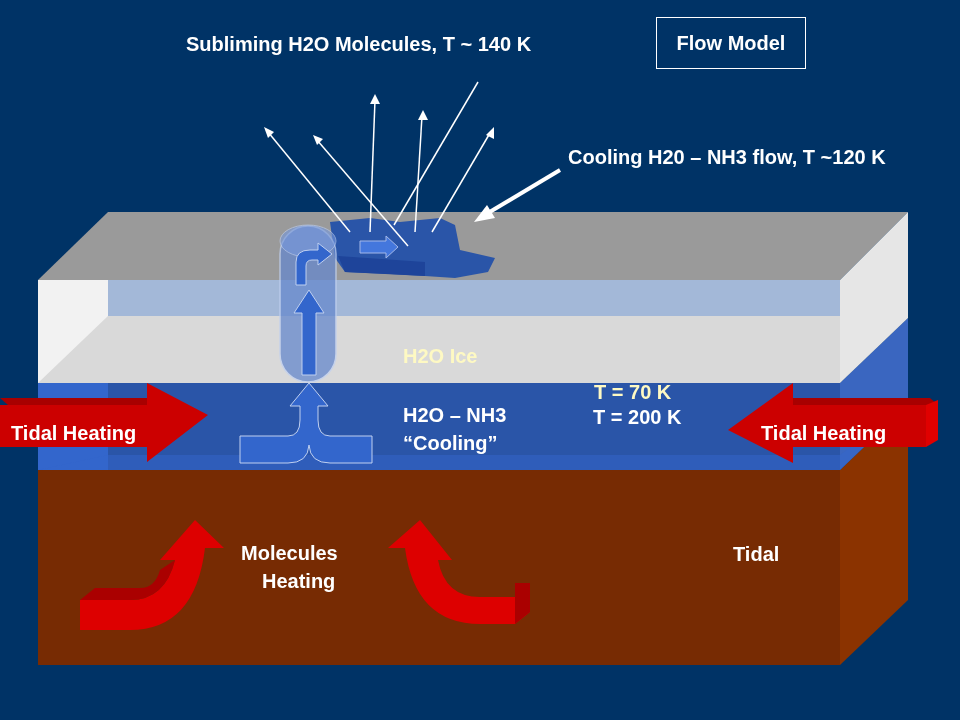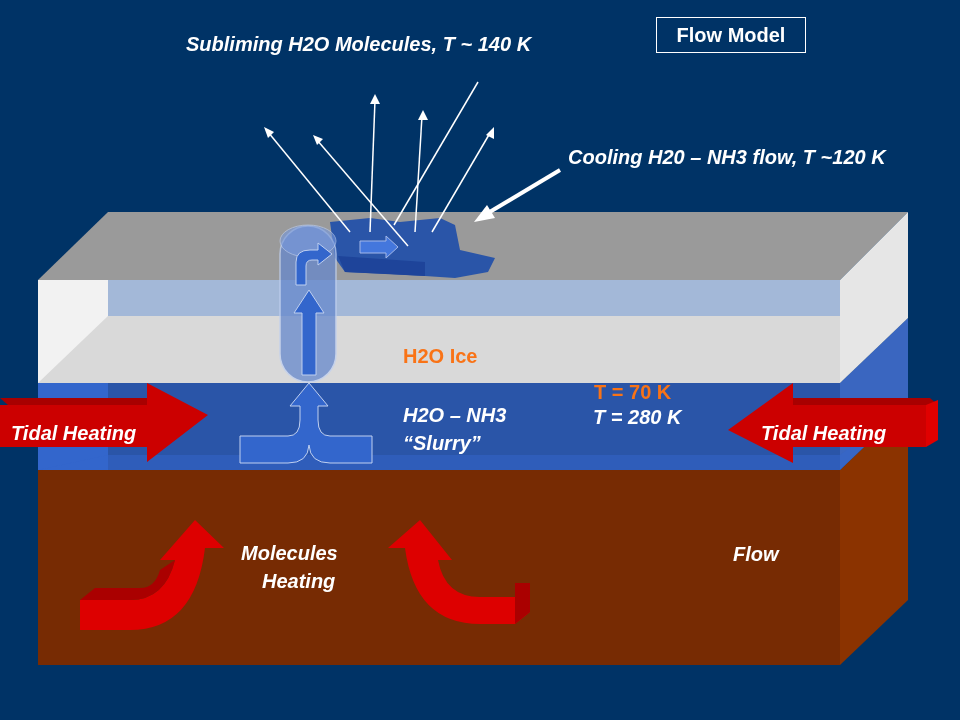--- a/index.html
+++ b/index.html
@@ -6,25 +6,25 @@
   body {
     width: 960px; height: 720px; overflow: hidden;
     background: #003366;
     font-family: "Liberation Sans", sans-serif;
     position: relative;
   }
   .label {
     position: absolute; font-weight: bold; font-size: 20px;
     white-space: nowrap; line-height: 1.2;
   }
-  .white { color: #ffffff; font-style: italic; }
-  .black { color: #f97316; }
+  .white { color: #ffffff; }
+  .black { color: #fef9c3; }
   #diagram { position: absolute; left: 0; top: 0; }
   .title-box {
-    position: absolute; left: 656px; top: 17px; width: 150px; height: 36px;
+    position: absolute; left: 656px; top: 17px; width: 150px; height: 52px;
     border: 1px solid #ffffff; box-sizing: border-box;
     color: #fff; font-weight: bold; font-size: 20px;
     display: flex; align-items: center; justify-content: center;
   }
 </style>
 </head>
 <body>
 
 <svg id="diagram" width="960" height="720" viewBox="0 0 960 720">
 
@@ -107,22 +107,22 @@
 
 <div class="title-box">Flow Model</div>
 
 <div class="label white" style="left:186px; top:32px;">Subliming H2O Molecules, T ~ 140 K</div>
 <div class="label white" style="left:568px; top:145px;">Cooling H20 – NH3 flow, T ~120 K</div>
 
 <div class="label black" style="left:403px; top:344px;">H2O Ice</div>
 <div class="label black" style="left:594px; top:344px;margin-top:36px;">T = 70 K</div>
 
 <div class="label white" style="left:403px; top:403px;">H2O – NH3</div>
-<div class="label white" style="left:403px; top:431px;">“Slurry”</div>
-<div class="label white" style="left:593px; top:405px;">T = 280 K</div>
+<div class="label white" style="left:403px; top:431px;">“Cooling”</div>
+<div class="label white" style="left:593px; top:405px;">T = 200 K</div>
 
 <div class="label white" style="left:11px; top:421px;">Tidal Heating</div>
 <div class="label white" style="left:761px; top:421px;">Tidal Heating</div>
 
 <div class="label white" style="left:241px; top:541px;">Molecules</div>
 <div class="label white" style="left:262px; top:569px;text-align:center;">Heating</div>
 
-<div class="label white" style="left:733px; top:542px;">Flow</div>
+<div class="label white" style="left:733px; top:542px;">Tidal</div>
 
 </body></html>

